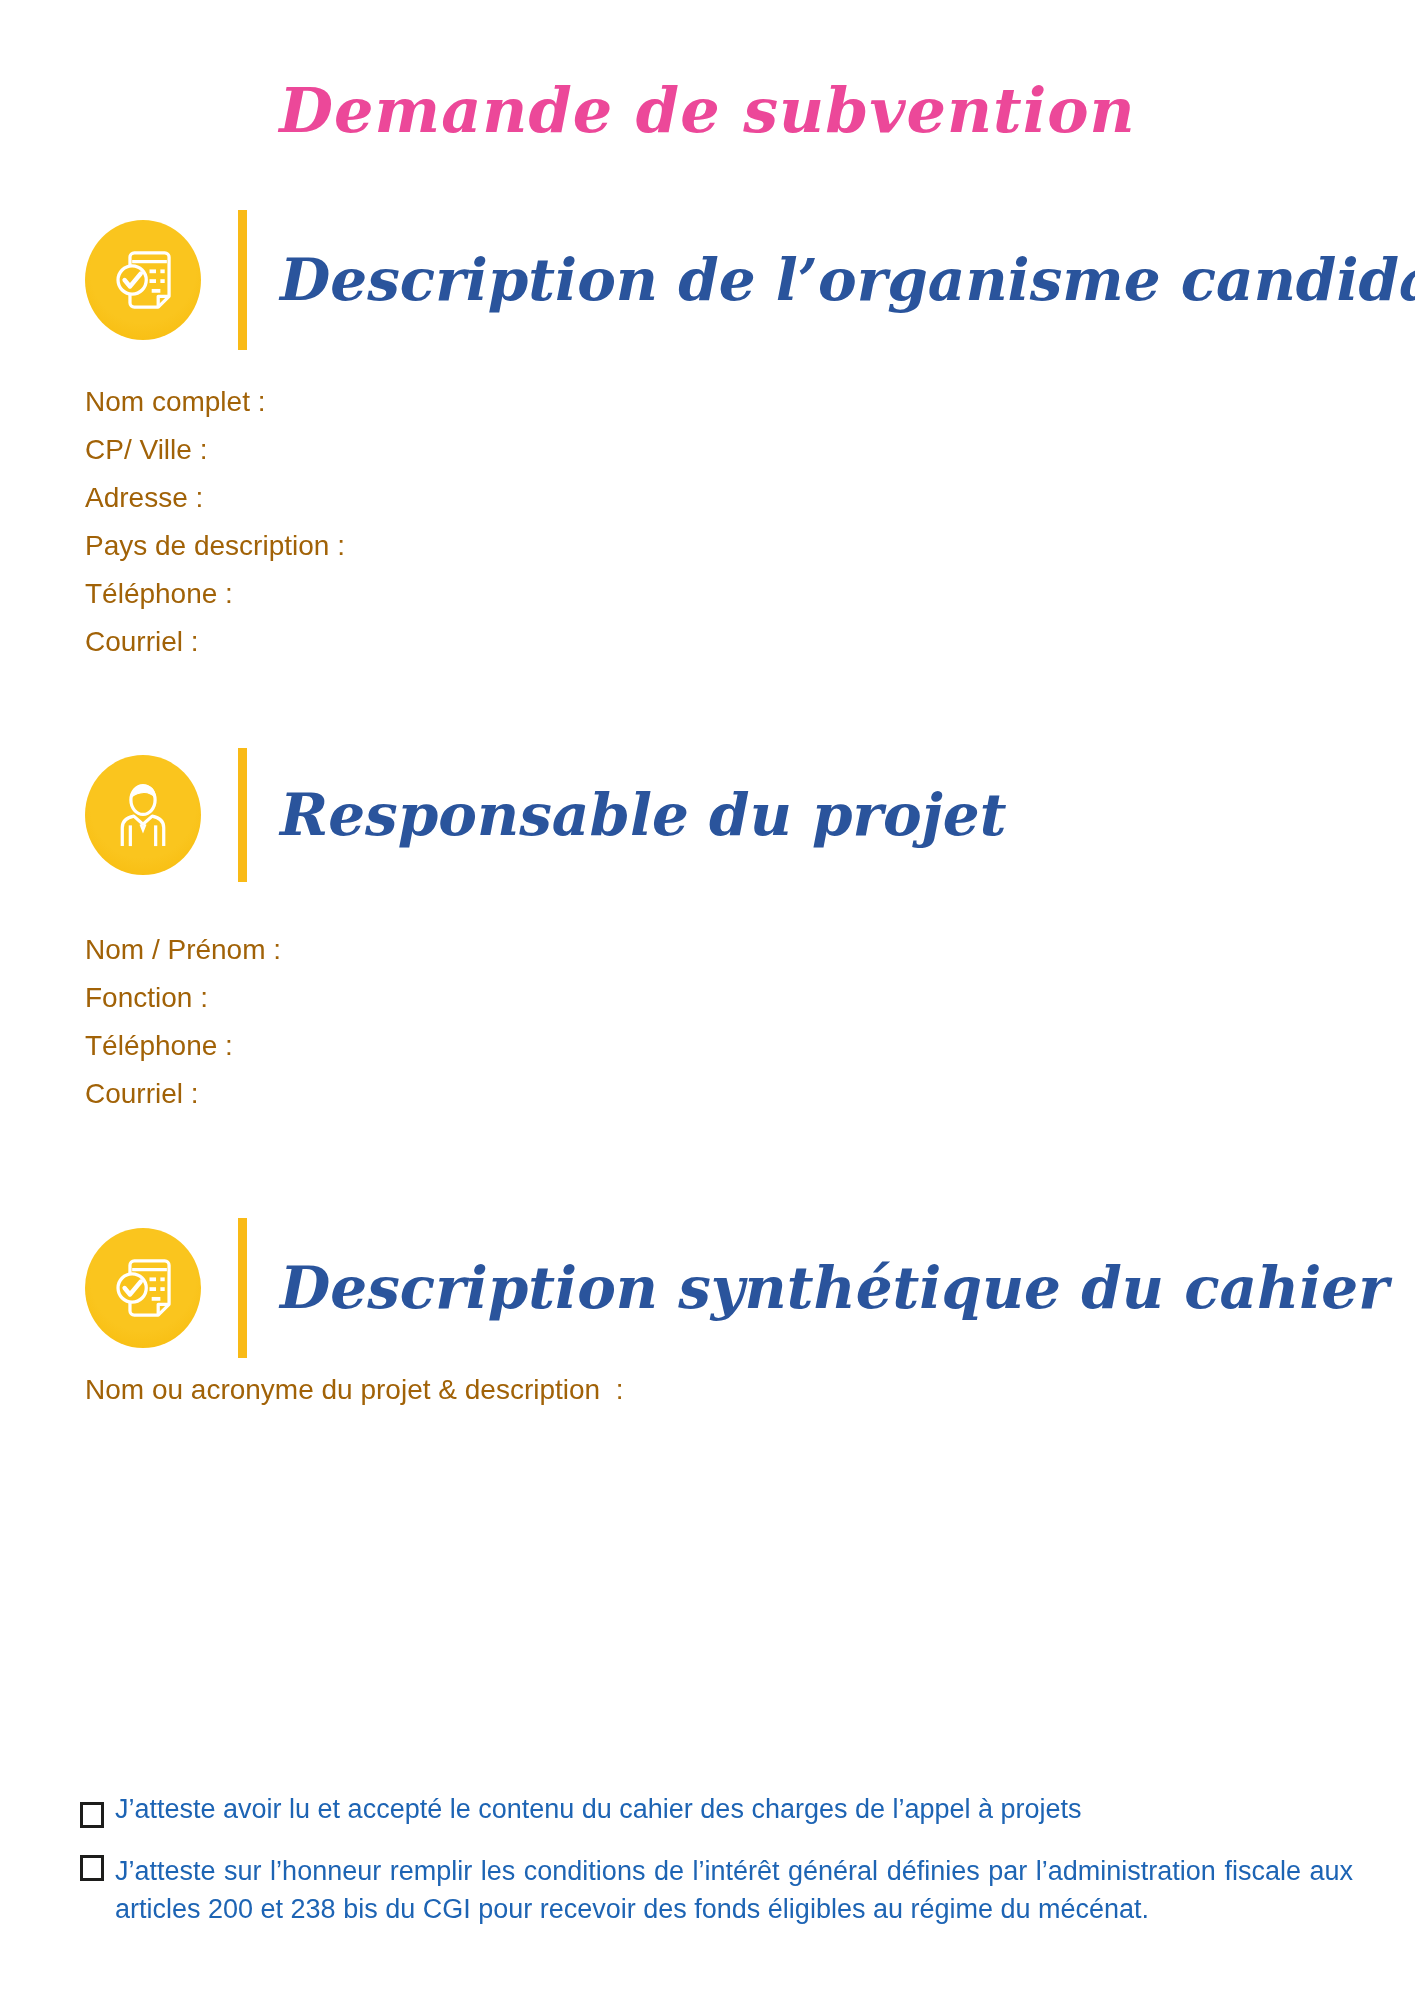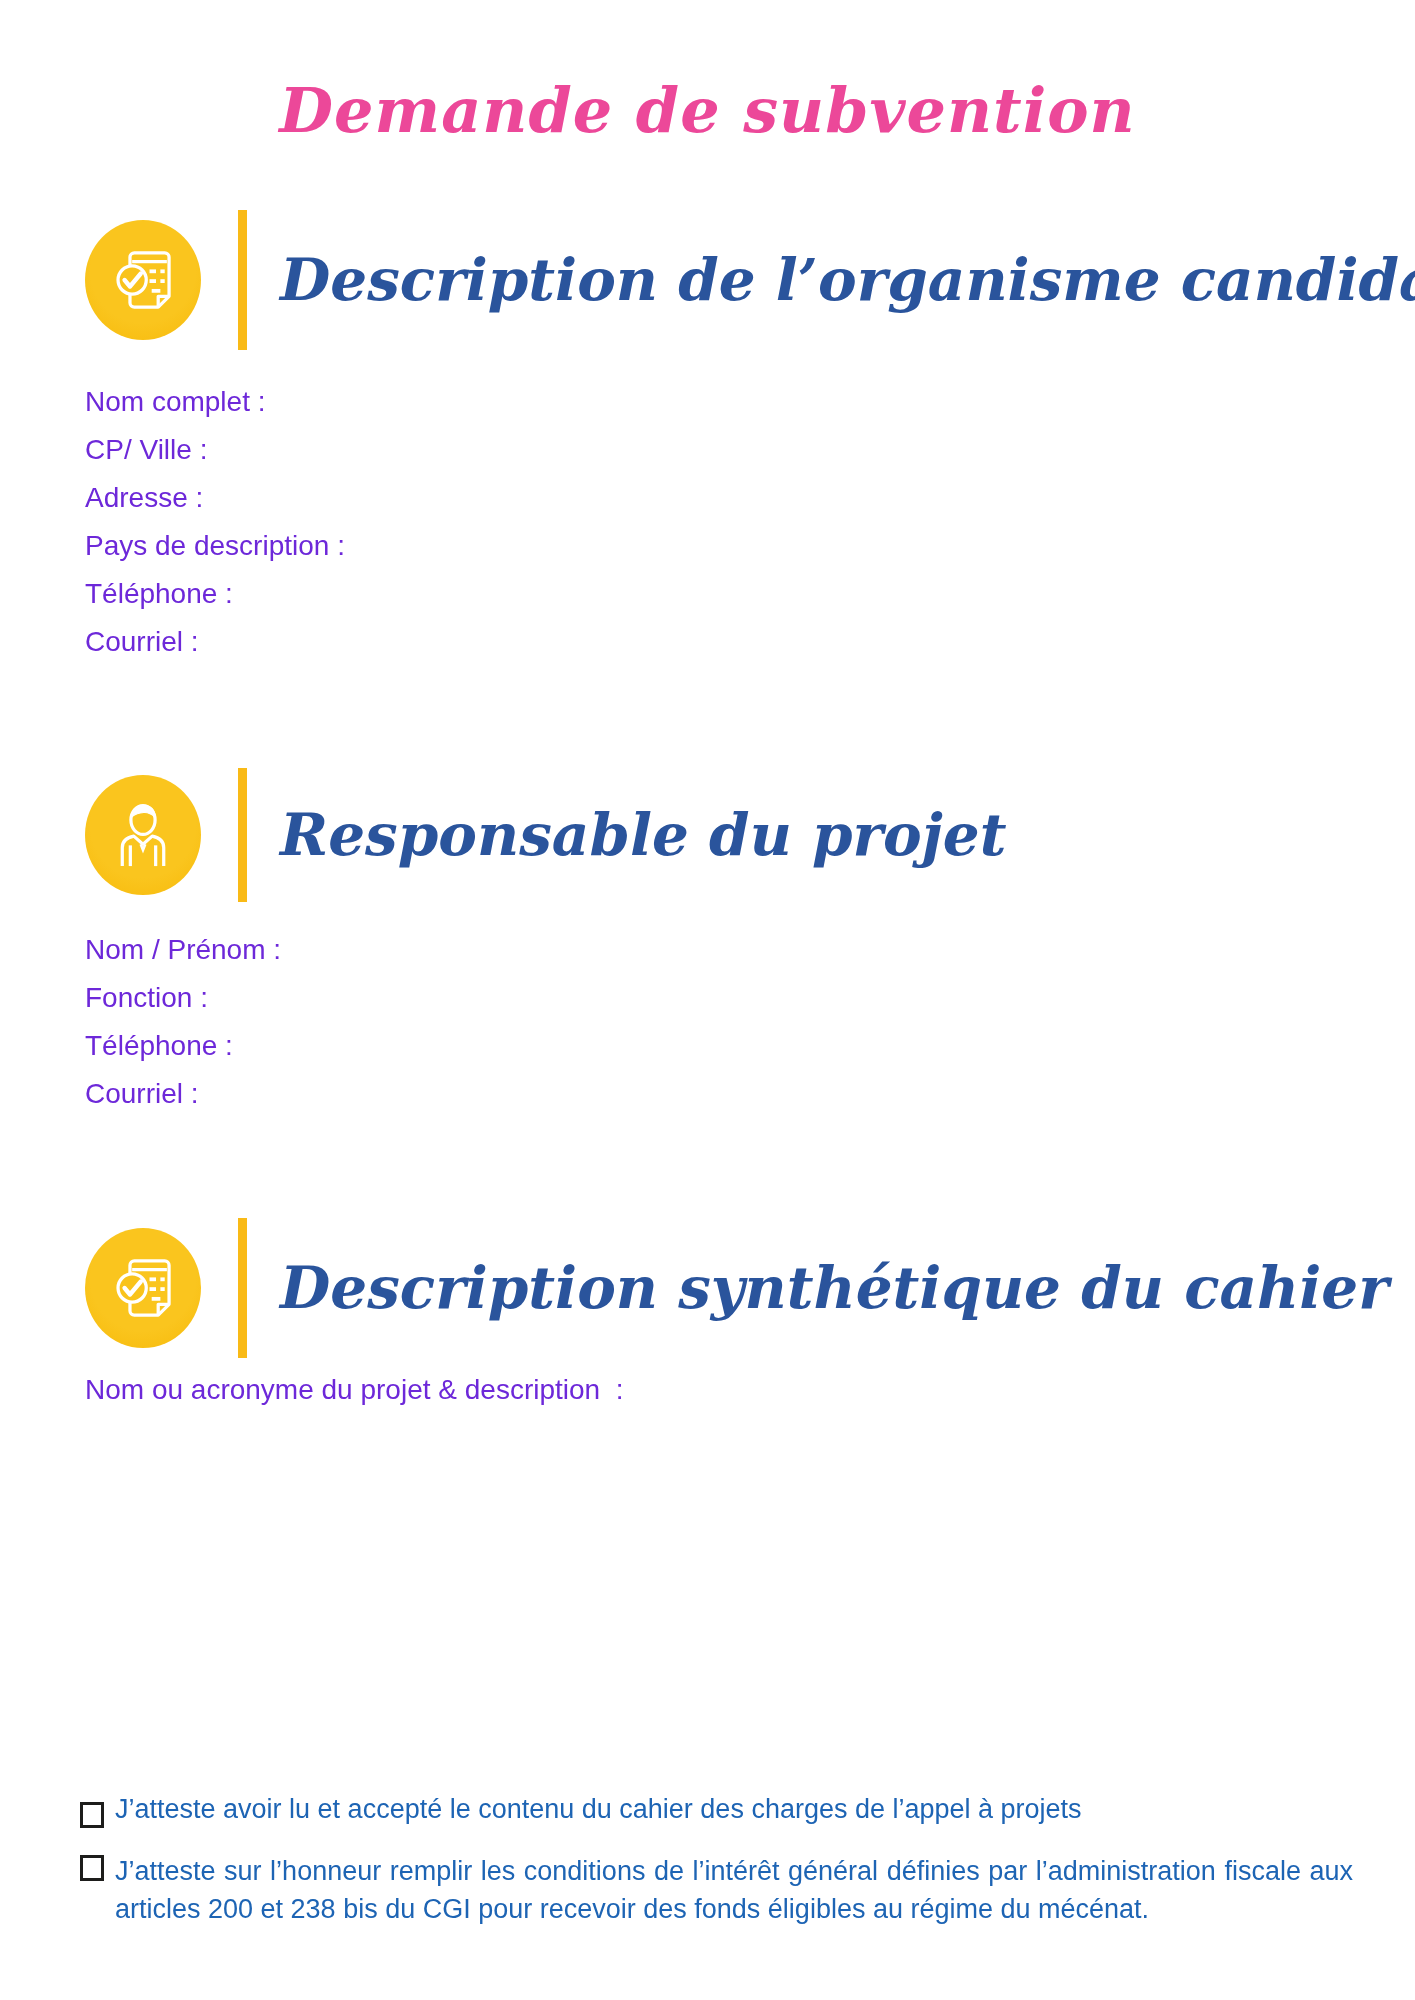--- a/index.html
+++ b/index.html
@@ -35,27 +35,27 @@
     background: #f9ba16; margin-left: 37px; flex: 0 0 auto;
   }
   .section-heading {
     font-family: "DejaVu Serif", serif;
     font-style: italic; font-weight: 700;
     font-size: 58px; color: #2a549c;
     margin-left: 33px; white-space: nowrap;
     letter-spacing: 0px;
   }
   #section-1 { top: 210px; height: 140px; }
-  #section-2 { top: 768px; height: 134px; }
+  #section-2 { top: 748px; height: 134px; }
   #section-3 { top: 1218px; height: 140px; }
 
   
   .fields { position: absolute; left: 85px; }
   .field-label {
-    font-size: 28px; color: #6d28d9;
+    font-size: 28px; color: #a16207;
     height: 48px; line-height: 48px;
     white-space: pre-wrap;
   }
   #fields-1 { top: 378px; }
   #fields-2 { top: 926px; }
   #fields-3 { top: 1366px; }
 
   
   .attestation { position: absolute; left: 80px; display: flex; align-items: flex-start; }
   #attestation-1 { top: 1790px; align-items: flex-end; }

